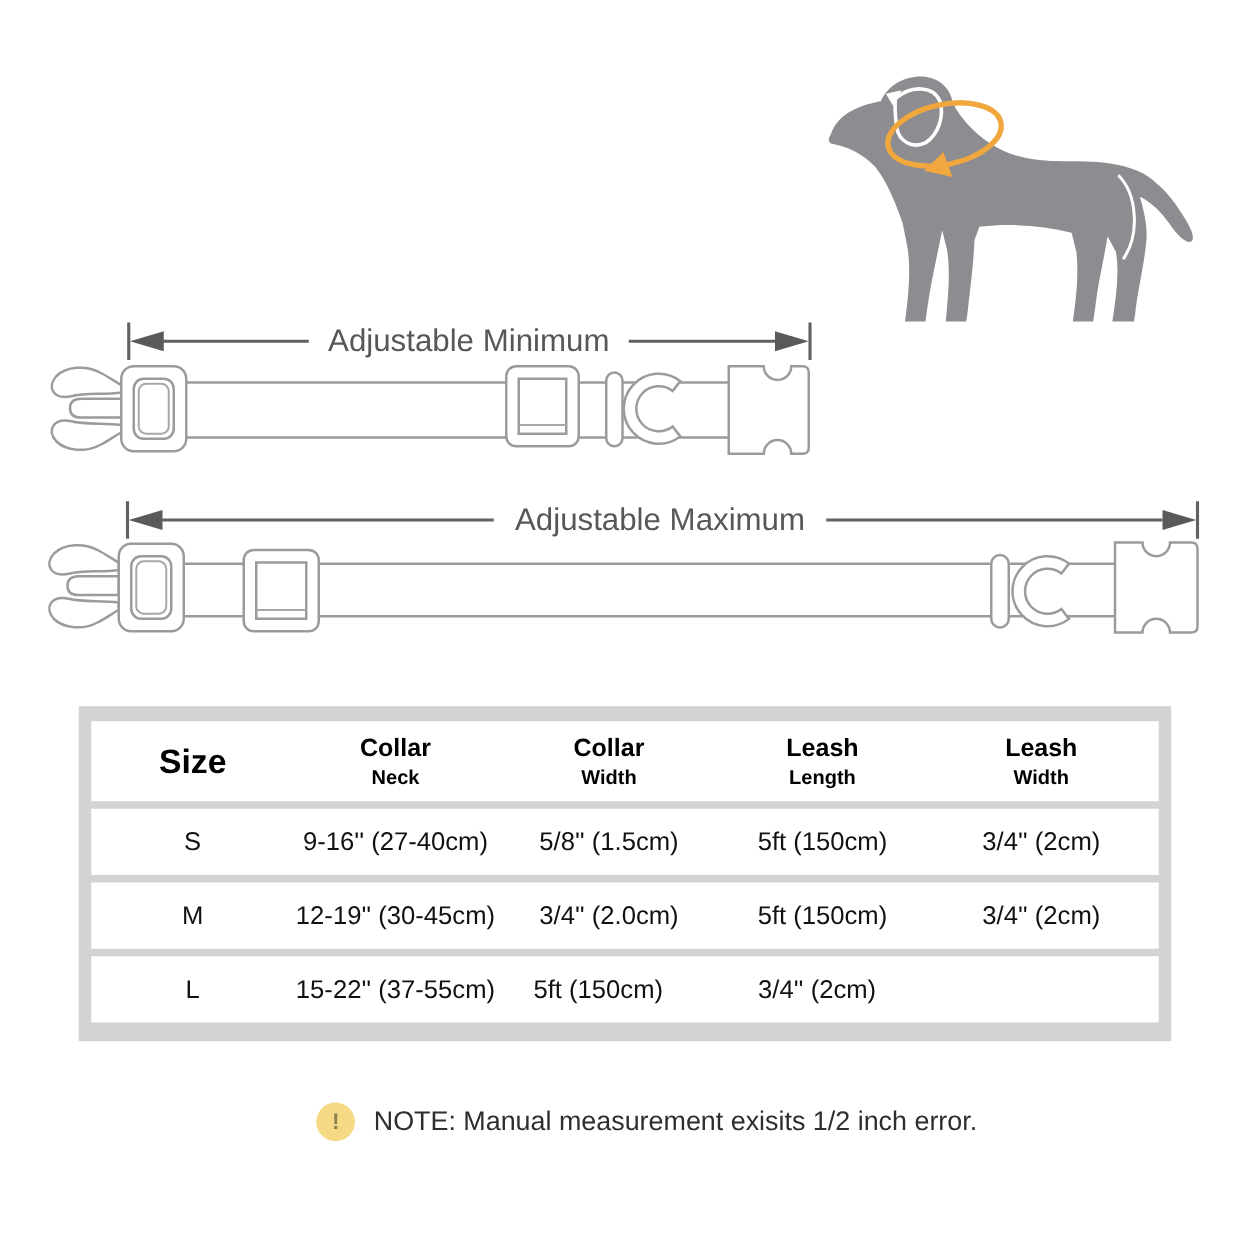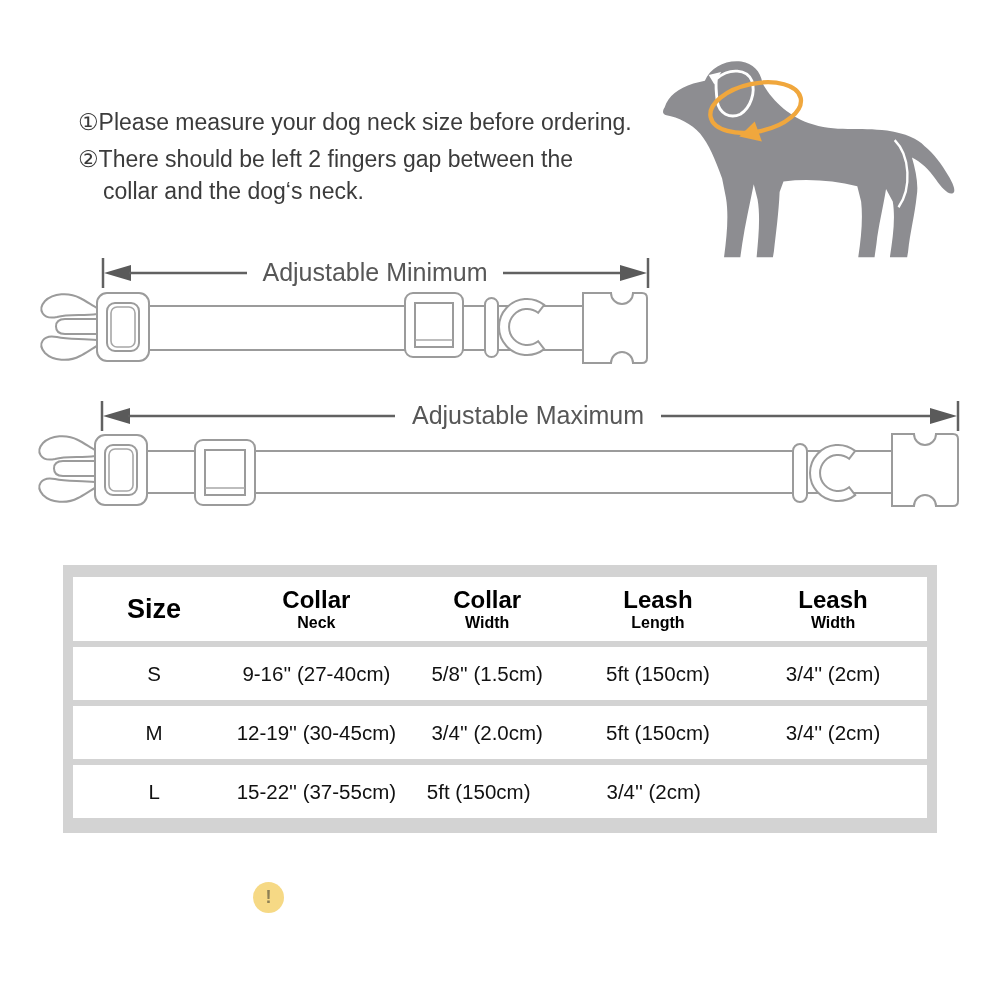--- a/index.html
+++ b/index.html
@@ -29,42 +29,37 @@
     background:#d3d3d3;box-sizing:border-box;padding:12px 10px 23px 10px;
   }
   .trow{background:#ffffff;display:flex;align-items:center;margin-bottom:6px;}
   .trow.thead{height:64px;}
   .trow.tdata{height:53px;}
   .trow:last-child{margin-bottom:0;}
   .tcell{text-align:center;color:#111111;}
   .c0{width:19%;} .c1{width:19%;} .c2{width:21%;} .c3{width:19%;} .c4{width:22%;}
   .tdata .tcell{font-size:20.5px;}
   .th-stack{display:flex;flex-direction:column;justify-content:center;align-items:center;}
-  .th1{font-size:24px;font-weight:bold;line-height:27px;color:#000;}
+  .th1{font-size:20px;font-weight:bold;line-height:27px;color:#000;}
   .th1.big{font-size:27px;}
   .th2{font-size:16px;font-weight:bold;line-height:19px;color:#000;}
   
   .note{position:absolute;left:253px;top:882px;display:flex;align-items:center;}
   .note-icon{
     width:31px;height:31px;border-radius:50%;background:#f6d985;
     display:flex;align-items:center;justify-content:center;
     color:#8d8055;font-weight:bold;font-size:18px;margin-right:15px;
   }
   .note-text{font-size:21.5px;color:#2e2e2e;}
 </style>
 </head>
 <body>
 
 <div id="canvas">
 
-  <div class="instructions">
-    <div class="instr-line first">①Please measure your dog neck size before ordering.</div>
-    <div class="instr-line">②There should be left 2 fingers gap between the</div>
-    <div class="instr-line indent">collar and the dog‘s neck.</div>
-  </div>
 
   <div class="dog-wrap">
     <svg width="302" height="216" viewBox="0 0 315 225">
       <path fill="#8d8d91" d="
         M 10 62
         C 14 50 24 42 40 37
         L 52 34
         C 58 20 74 12 90 14
         C 102 16 110 24 112 36
         C 120 52 138 70 160 78
@@ -200,15 +195,16 @@
     <div class="trow tdata">
       <div class="tcell c0">L</div>
       <div class="tcell c1">15-22'' (37-55cm)</div>
       <div class="tcell c3">5ft (150cm)</div>
       <div class="tcell c4">3/4'' (2cm)</div>
     </div>
   </div>
 
   <div class="note">
     <div class="note-icon">!</div>
+    <div class="note-text">NOTE: Manual measurement exisits 1/2 inch error.</div>
   </div>
 
 </div>
 
 </body></html>

